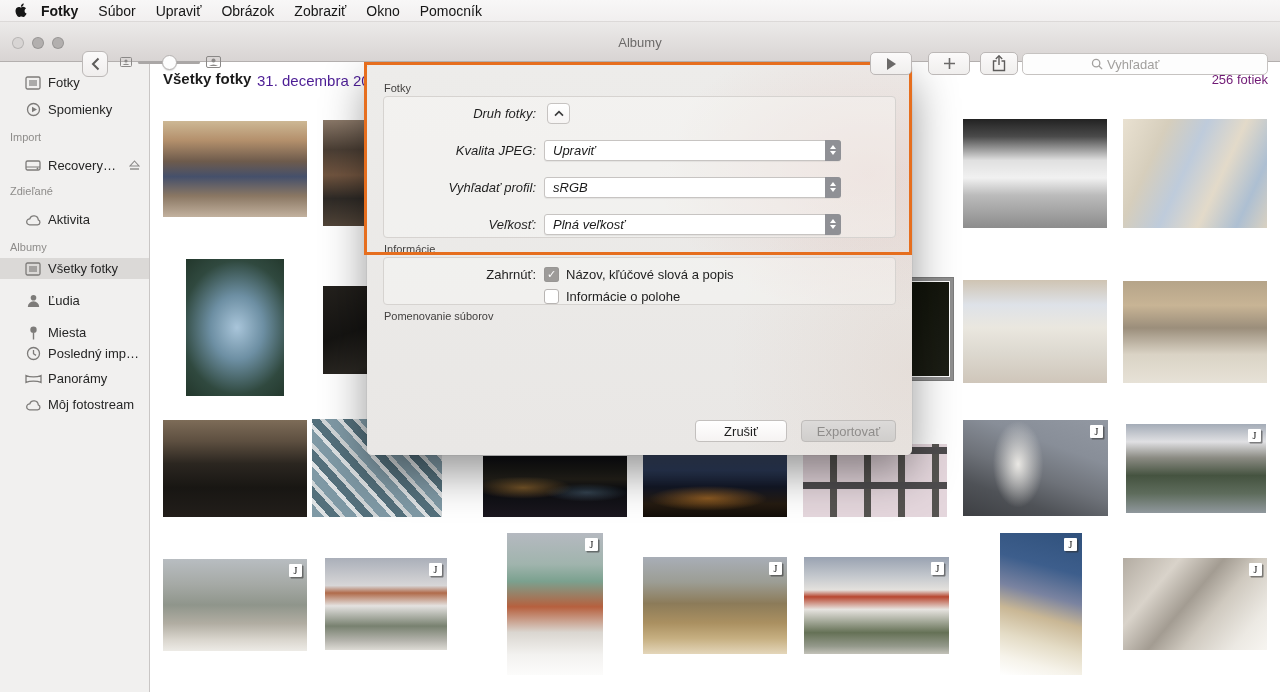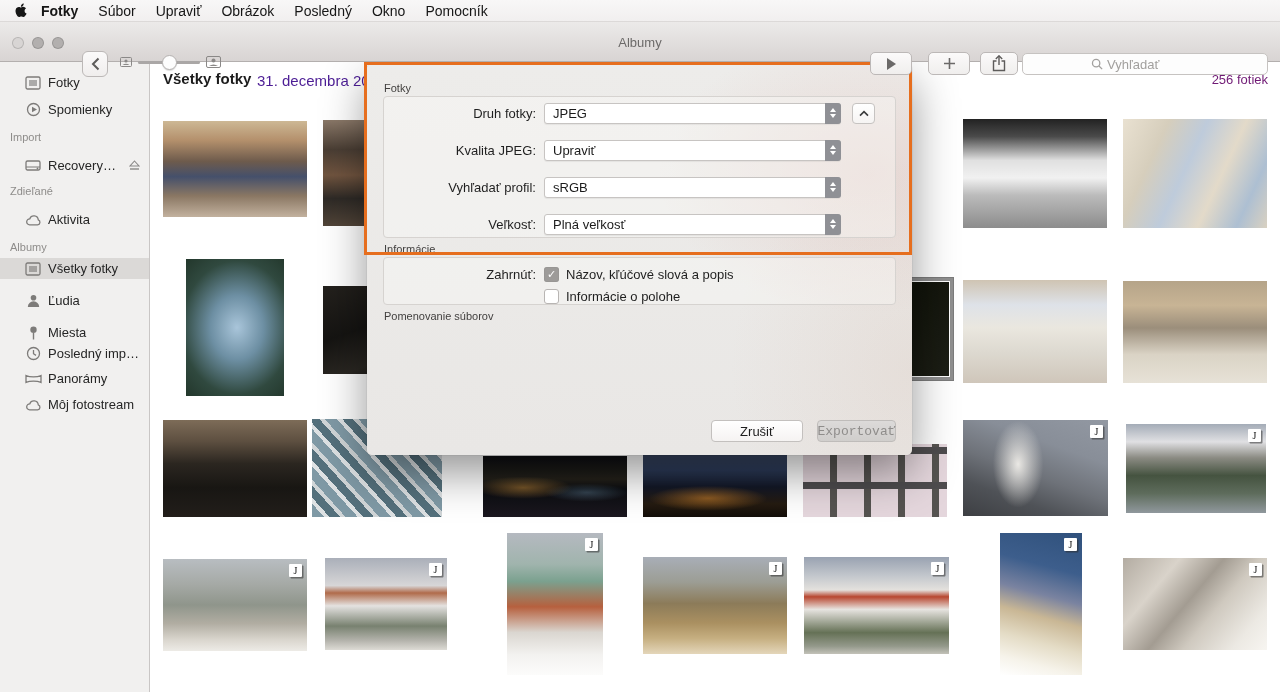--- a/index.html
+++ b/index.html
@@ -70,21 +70,21 @@
   
   .dialog { position:absolute; left:367px; top:64px; width:545px; height:391px; z-index:30;
     border-radius:5px; box-shadow:0 18px 45px rgba(0,0,0,.42), 0 0 1px rgba(0,0,0,.4);
     background:
       radial-gradient(300px 200px at 92% 28%, rgba(214,160,150,.26), rgba(0,0,0,0) 70%),
       radial-gradient(260px 300px at 100% 78%, rgba(205,170,150,.16), rgba(0,0,0,0) 70%),
       linear-gradient(#edecea,#e9e7e5); }
   .dsec { position:absolute; left:17px; font-size:11px; color:#413f3e; }
   .dpanel { position:absolute; left:16px; width:513px; background:rgba(253,252,251,.38);
     border:1px solid #d6d3d0; border-radius:4px; }
-  .drow { display:flex; align-items:center; height:22px; }
+  .drow { display:flex; align-items:center; height:22px;font-style:italic; }
   .dlabel { width:152px; text-align:right; font-size:13px; color:#1f1f1f; flex:none; white-space:nowrap; }
   .popup { position:relative; margin-left:8px; width:297px; height:21px; background:#fff;
     border:1px solid #c7c4c2; border-radius:3px; display:flex; align-items:center;
     font-size:13px; color:#1b1b1b; padding-left:8px; box-shadow:0 1px 1px rgba(0,0,0,.06); }
   .stepper { position:absolute; right:-1px; top:-1px; bottom:-1px; width:16px; background:#8f9095;
     border-radius:0 3px 3px 0; display:flex; flex-direction:column; align-items:center;
     justify-content:center; gap:2px; }
   .tri-up { width:0; height:0; border-left:3.5px solid transparent; border-right:3.5px solid transparent;
     border-bottom:4.5px solid #fff; }
   .tri-down { width:0; height:0; border-left:3.5px solid transparent; border-right:3.5px solid transparent;
@@ -94,21 +94,21 @@
   .chk-row { display:flex; align-items:center; height:18px; }
   .chk { width:15px; height:15px; border-radius:3px; margin:0 7px 0 8px; flex:none;
     display:flex; align-items:center; justify-content:center; }
   .chk.checked { background:#9d9b99; color:#fff; font-size:11px; box-shadow:inset 0 0 1px rgba(0,0,0,.3); }
   .chk.unchecked { background:#fff; border:1px solid #b8b5b3; }
   .chk-label { font-size:13px; color:#1f1f1f; }
   .dfooter { position:absolute; right:16px; bottom:13px; display:flex; gap:14px; }
   .dbtn { height:22px; border-radius:4px; font-size:13px; font-family:"Liberation Sans",sans-serif;
     display:flex; align-items:center; justify-content:center; }
   .btn-cancel { width:92px; background:linear-gradient(#fff,#f5f3f2); border:1px solid #c3c0be; color:#1e1e1e; }
-  .btn-export { width:79px; background:linear-gradient(#dcdad9,#d0cecc); border:1px solid #bfbcba; color:#8f8d8b;font-family:Liberation Mono, monospace; }
+  .btn-export { width:95px; background:linear-gradient(#dcdad9,#d0cecc); border:1px solid #bfbcba; color:#8f8d8b; }
 
   
   .annotation-box { position:absolute; left:364px; top:62px; width:548px; height:193px;
     border:3px solid #e66e1e; z-index:40; pointer-events:none; }
 
   svg { display:block; }
 </style>
 </head>
 <body>
 
@@ -117,21 +117,21 @@
   <div class="menubar">
     <span class="apple">
       <svg width="13" height="15" viewBox="0 0 14 17">
           <path fill="#161616" d="M11.6 9c0-2 1.6-2.9 1.7-3-.9-1.4-2.3-1.5-2.8-1.6-1.2-.1-2.3.7-2.9.7-.6 0-1.5-.7-2.5-.7C3.8 4.4 2.6 5.2 2 6.3.6 8.6 1.6 12 2.9 13.9c.7 1 1.4 2 2.4 2 1 0 1.4-.6 2.6-.6s1.5.6 2.5.6c1.1 0 1.7-1 2.4-1.9.7-1.1 1-2.1 1-2.2-.1 0-2.2-.8-2.2-2.8zM9.8 3.1c.5-.7 1-1.6.8-2.5-.8 0-1.8.6-2.3 1.2-.5.6-1 1.5-.8 2.4.9.1 1.8-.5 2.3-1.1z"></path>
         </svg>
     </span>
     <span class="menu-item app">Fotky</span>
     <span class="menu-item">Súbor</span>
     <span class="menu-item">Upraviť</span>
     <span class="menu-item">Obrázok</span>
-    <span class="menu-item">Posledný</span>
+    <span class="menu-item">Zobraziť</span>
     <span class="menu-item">Okno</span>
     <span class="menu-item">Pomocník</span>
   </div>
 
   <div class="titlebar">
     <div class="tl-group">
       <span class="tl c1"></span>
       <span class="tl c2"></span>
       <span class="tl c3"></span>
     </div>
@@ -331,27 +331,20 @@
         </span>
       <span>Môj fotostream</span>
     </div>
   </div>
 
   <div class="dialog">
     <div class="dsec" style="top:18px">Fotky</div>
     <div class="dpanel" style="top:32px; height:142px">
       <div class="drow" style="margin-top:5px">
         <span class="dlabel">Druh fotky:</span>
-        <div class="popup">
-          <span>JPEG</span>
-          <span class="stepper">
-              <i class="tri-up"></i>
-              <i class="tri-down"></i>
-            </span>
-        </div>
         <div class="disclosure">
           <svg width="10" height="7" viewBox="0 0 10 7">
               <polyline points="1,5.6 5,1.6 9,5.6" fill="none" stroke="#3c3c3c" stroke-width="1.6"></polyline>
             </svg>
         </div>
       </div>
       <div class="drow" style="margin-top:15px">
         <span class="dlabel">Kvalita JPEG:</span>
         <div class="popup">
           <span>Upraviť</span>

